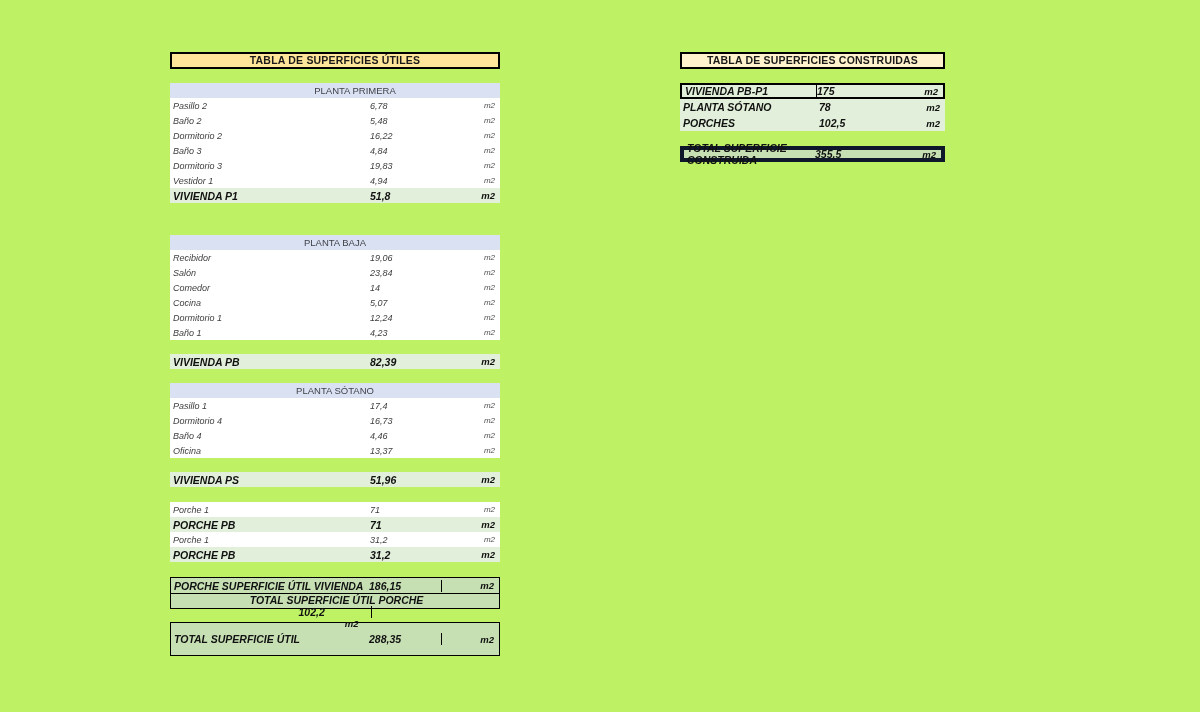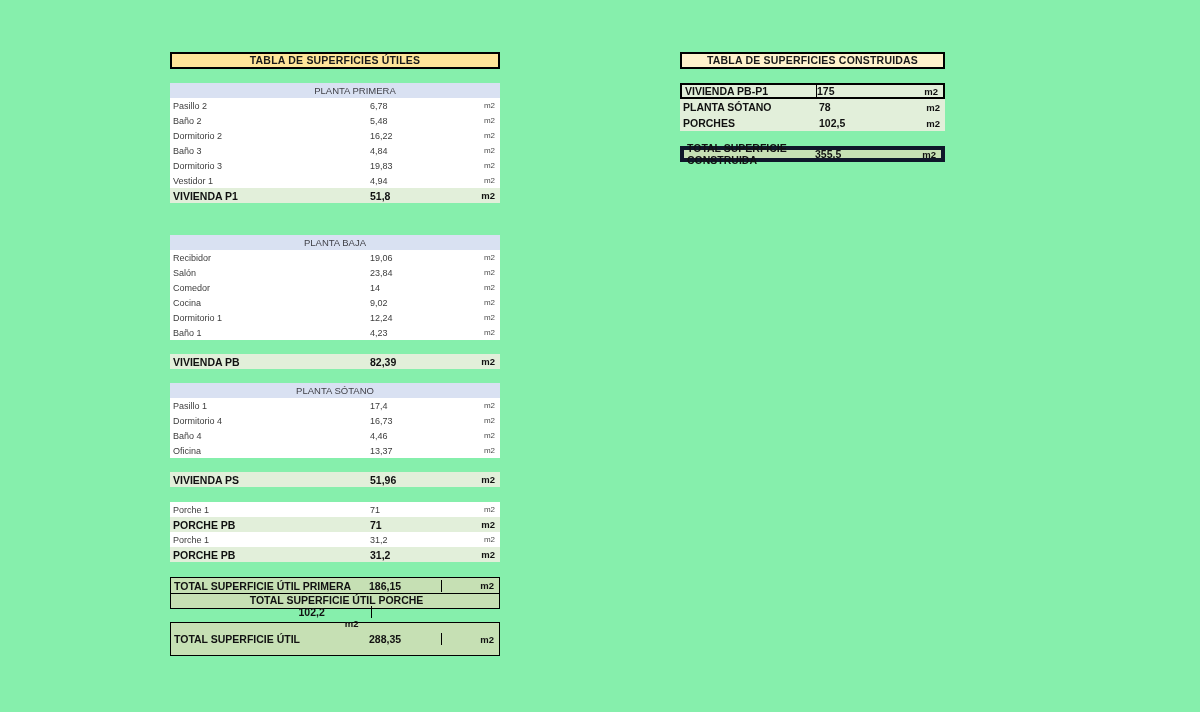--- a/index.html
+++ b/index.html
@@ -1,33 +1,33 @@
 <!DOCTYPE html>
 <html><head>
 <meta charset="utf-8">
 <style>
   * { margin:0; padding:0; box-sizing:border-box; }
   html,body { width:1200px; height:712px; background:#ffffff; overflow:hidden;
               font-family:"Liberation Sans", sans-serif; }
-  .canvas { position:relative; width:1200px; height:712px; background:#86efac; }
+  .canvas { position:relative; width:1200px; height:712px; background:#bef264; }
 
   .tbl { position:absolute; top:52px; }
   .tbl-left  { left:170px; width:330px; }
   .tbl-right { left:680px; width:265px; }
 
   .title { height:17px; border:2px solid #000; text-align:center;
            font-size:10.5px; font-weight:bold; color:#1a1a1a; line-height:13px;
            letter-spacing:.2px; }
   .title-yellow { background:#FFE599; }
   .title-cream  { background:#FFF2CC; }
 
   .band { height:15px; line-height:15px; background:#D9E1F2; text-align:center;
           font-size:9.5px; color:#3f3f46; }
 
-  .row { display:flex; align-items:center; height:15px; }
+  .row { display:flex; align-items:center; height:15px;font-style:italic; }
   .c-label { flex:1; padding-left:3px; }
   .c-value { width:73px; text-align:left; padding-right:10px; }
   .c-unit  { width:57px; text-align:right; padding-right:5px; }
 
   .row-normal { background:#ffffff; font-size:9px; color:#3d3d3d; }
   .row-normal .c-unit { font-size:8px; color:#4d4d4d; }
 
   .row-sub { background:#E2EFDA; font-weight:bold; font-size:10.5px; color:#111; }
   .row-sub .c-unit { font-size:9.5px; }
 
@@ -117,21 +117,21 @@
         <div class="c-value">23,84</div>
         <div class="c-unit">m2</div>
       </div>
       <div class="row row-normal">
         <div class="c-label">Comedor</div>
         <div class="c-value">14</div>
         <div class="c-unit">m2</div>
       </div>
       <div class="row row-normal">
         <div class="c-label">Cocina</div>
-        <div class="c-value">9,02</div>
+        <div class="c-value">5,07</div>
         <div class="c-unit">m2</div>
       </div>
       <div class="row row-normal">
         <div class="c-label">Dormitorio 1</div>
         <div class="c-value">12,24</div>
         <div class="c-unit">m2</div>
       </div>
       <div class="row row-normal">
         <div class="c-label">Baño 1</div>
         <div class="c-value">4,23</div>
@@ -193,21 +193,21 @@
       </div>
       <div class="row row-sub">
         <div class="c-label">PORCHE PB</div>
         <div class="c-value">31,2</div>
         <div class="c-unit">m2</div>
       </div>
     </div>
 
     <div class="totals-block m-totals">
       <div class="row row-total">
-        <div class="c-label">TOTAL SUPERFICIE ÚTIL PRIMERA</div>
+        <div class="c-label">PORCHE SUPERFICIE ÚTIL VIVIENDA</div>
         <div class="c-value">186,15</div>
         <div class="c-unit">m2</div>
       </div>
       <div class="row row-total">
         <div class="c-label">TOTAL SUPERFICIE ÚTIL PORCHE</div>
         <div class="c-value">102,2</div>
         <div class="c-unit">m2</div>
       </div>
     </div>
 

